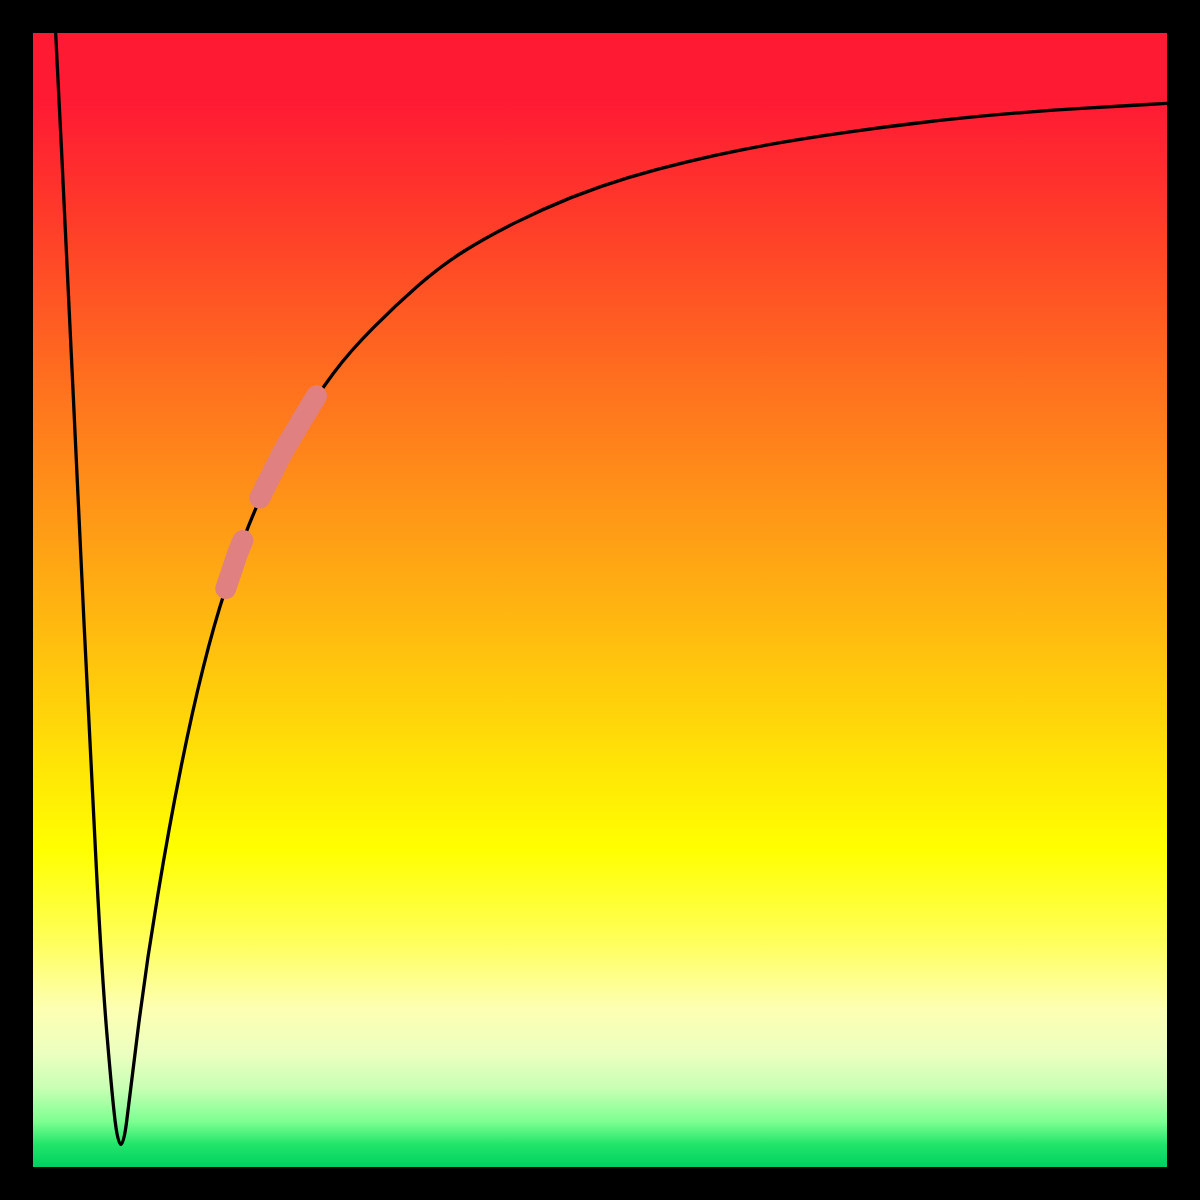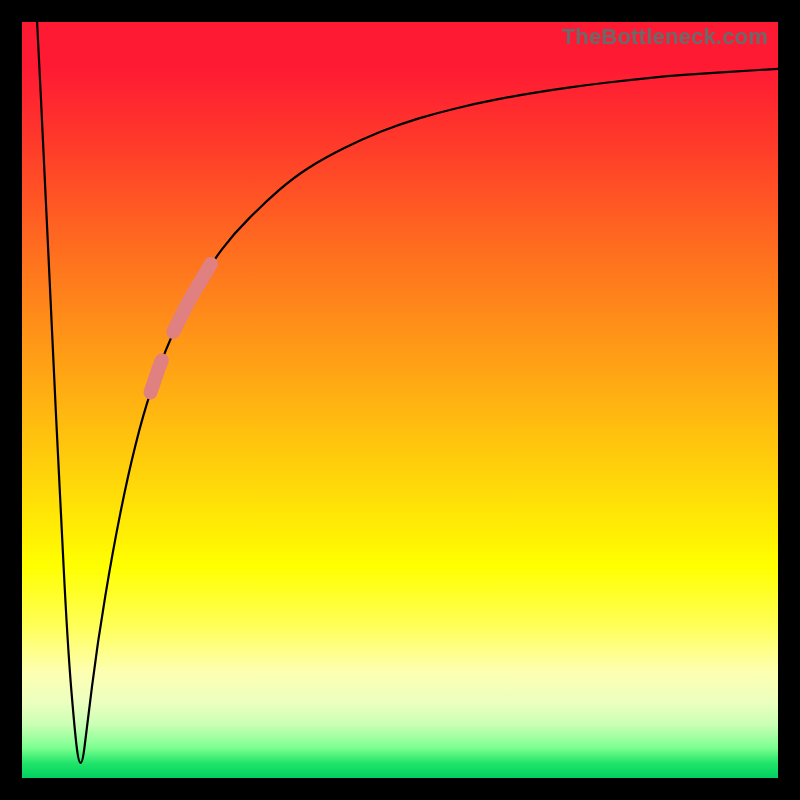--- a/index.html
+++ b/index.html
@@ -74,15 +74,14 @@
     <div class="gradient"></div>
 
     <svg viewBox="0 0 756 756">
       <path id="curvePath" class="curve" d="M 15.1 0.0 Q 15.1 0.0 18.9 75.6 Q 22.7 151.2 26.5 234.4 Q 30.2 317.5 34.0 393.1 Q 37.8 468.7 41.6 544.3 Q 45.4 619.9 49.1 665.3 Q 52.9 710.6 54.8 725.8 Q 56.7 740.9 58.6 740.9 Q 60.5 740.9 62.4 725.8 Q 64.3 710.6 69.9 665.3 Q 75.6 619.9 83.2 574.6 Q 90.7 529.2 98.3 491.4 Q 105.8 453.6 113.4 423.4 Q 121.0 393.1 128.5 370.4 Q 136.1 347.8 143.6 328.9 Q 151.2 310.0 158.8 294.8 Q 166.3 279.7 177.7 260.8 Q 189.0 241.9 200.3 226.8 Q 211.7 211.7 226.8 196.6 Q 241.9 181.4 257.0 168.2 Q 272.2 155.0 287.3 145.5 Q 302.4 136.1 321.3 126.6 Q 340.2 117.2 359.1 109.6 Q 378.0 102.1 396.9 96.4 Q 415.8 90.7 434.7 86.2 Q 453.6 81.6 472.5 77.9 Q 491.4 74.1 510.3 71.1 Q 529.2 68.0 548.1 65.4 Q 567.0 62.7 585.9 60.5 Q 604.8 58.2 623.7 56.3 Q 642.6 54.4 661.5 52.9 Q 680.4 51.4 699.3 50.3 Q 718.2 49.1 737.1 48.0 T 756.0 46.9"></path>
       <g id="markerGroup">
           <path d="M 151.2 310.0 L 153.9 304.6 L 156.6 299.2 L 159.3 293.8 L 162.0 288.4 L 164.7 283.0 L 167.4 277.9 L 170.1 273.4 L 172.8 268.9 L 175.5 264.4 L 178.2 259.9 L 180.9 255.4 L 183.6 250.9 L 186.3 246.4 L 189.0 241.9" fill="none" stroke="#e08080" stroke-width="14" stroke-linecap="round"></path>
           <path d="M 128.5 370.4 L 129.3 368.0 L 130.1 365.6 L 131.0 363.1 L 131.8 360.7 L 132.6 358.3 L 133.4 355.9 L 134.2 353.4 L 135.0 351.0 L 135.8 348.6 L 136.6 346.4 L 137.4 344.4 L 138.2 342.4 L 139.0 340.3 L 139.9 338.3" fill="none" stroke="#e08080" stroke-width="14" stroke-linecap="round"></path>
         </g>
     </svg>
 
-    <div class="attribution">TheBottleneck.com</div>
   </div>
 </div>
 
 </body></html>

